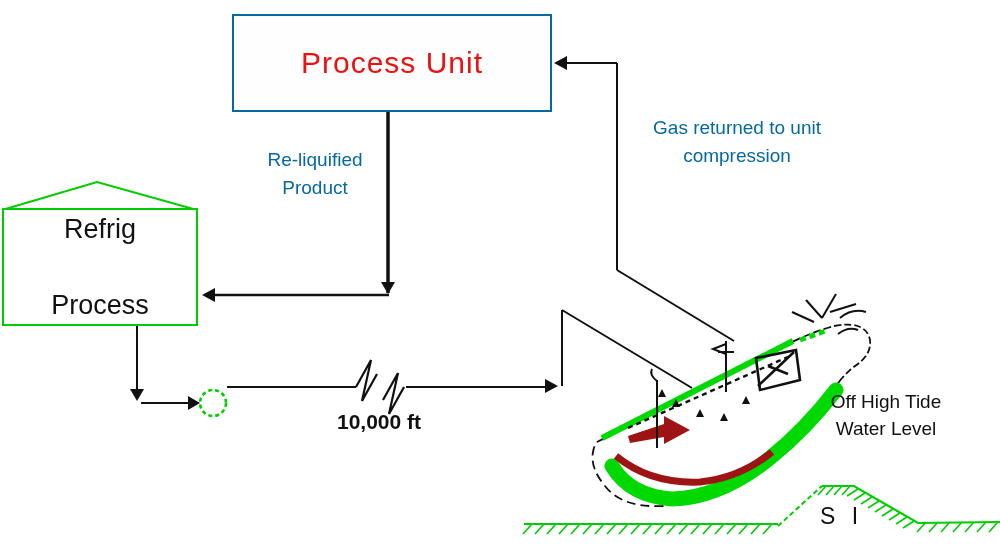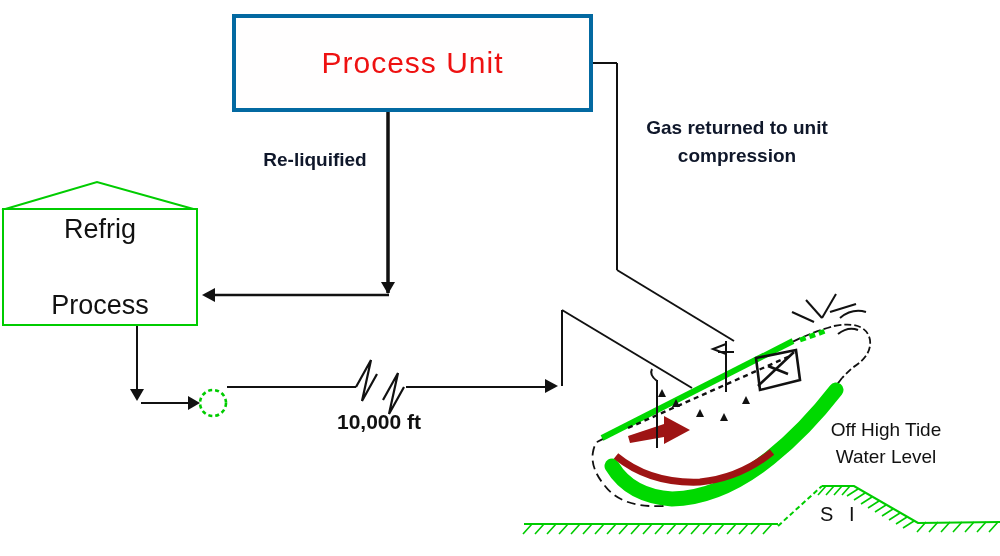--- a/index.html
+++ b/index.html
@@ -5,38 +5,38 @@
   html,body{margin:0;padding:0;background:#fff;}
   #canvas{
     position:relative;width:1000px;height:556px;background:#ffffff;overflow:hidden;
     font-family:"Liberation Sans",sans-serif;color:#111;
   }
   #diagram-svg{position:absolute;left:0;top:0;z-index:1;}
   .label{position:absolute;z-index:2;white-space:nowrap;}
   .centered{text-align:center;}
   
   #process-unit{
-    position:absolute;left:232px;top:14px;width:361px;height:98px;z-index:2;
-    border:4px solid #0369a1;background:#fffefe;box-sizing:border-box;
+    position:absolute;left:232px;top:14px;width:320px;height:98px;z-index:2;
+    border:2px solid #0369a1;background:#fffefe;box-sizing:border-box;
     display:flex;align-items:center;justify-content:center;
   }
   #process-unit .title{color:#ee1111;font-size:30px;letter-spacing:1px;}
   
   #refrig-box{
     position:absolute;left:2px;top:208px;width:196px;height:118px;z-index:2;
     border:2px solid #00cc00;background:#fff;box-sizing:border-box;
     display:flex;flex-direction:column;align-items:center;justify-content:center;gap:36px;
   }
   #refrig-box .ln{font-size:27px;line-height:40px;color:#111;}
-  .small-note{font-size:19px;line-height:28px;color:#0f172a;font-weight:bold;}
+  .small-note{font-size:19px;line-height:28px;color:#0369a1;}
   #reliquified-label{left:240px;top:146px;width:150px;}
   #gas-return-label{left:612px;top:114px;width:250px;}
   #distance-label{left:337px;top:410px;font-size:21px;font-weight:bold;}
-  #tide-label{left:786px;top:388px;width:200px;font-size:19px;line-height:27px;margin-top:28px;}
-  #shore-label{left:820px;top:503px;font-size:20px;letter-spacing:5px;}
+  #tide-label{left:786px;top:388px;width:200px;font-size:19px;line-height:27px;}
+  #shore-label{left:820px;top:503px;font-size:23px;letter-spacing:5px;}
 </style>
 </head>
 <body>
 
 <div id="canvas">
 
   <svg id="diagram-svg" width="1000" height="556" viewBox="0 0 1000 556">
 
     <g stroke="#111" stroke-width="2" fill="none">
       <path d="M557 63 H617"></path>
@@ -134,20 +134,21 @@
     <span class="title">Process Unit</span>
   </div>
 
   <div id="refrig-box">
     <span class="ln">Refrig</span>
     <span class="ln">Process</span>
   </div>
 
   <div id="reliquified-label" class="label centered small-note">
     <div>Re-liquified</div>
+    <div>Product</div>
   </div>
 
   <div id="gas-return-label" class="label centered small-note">
     <div>Gas returned to unit</div>
     <div>compression</div>
   </div>
 
   <div id="distance-label" class="label">10,000 ft</div>
 
   <div id="tide-label" class="label centered">

